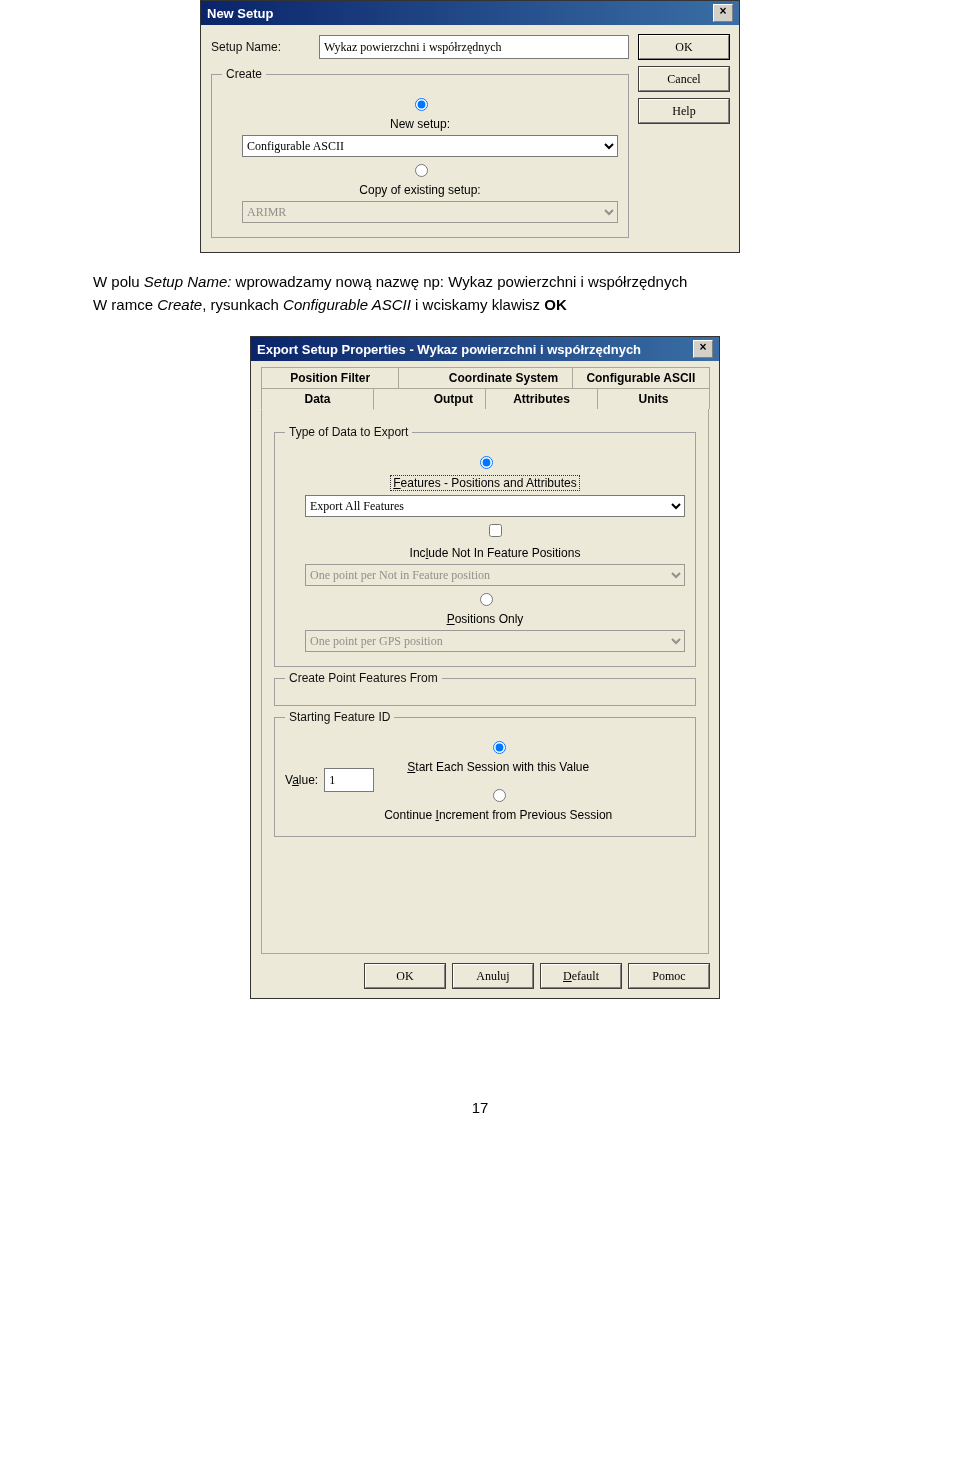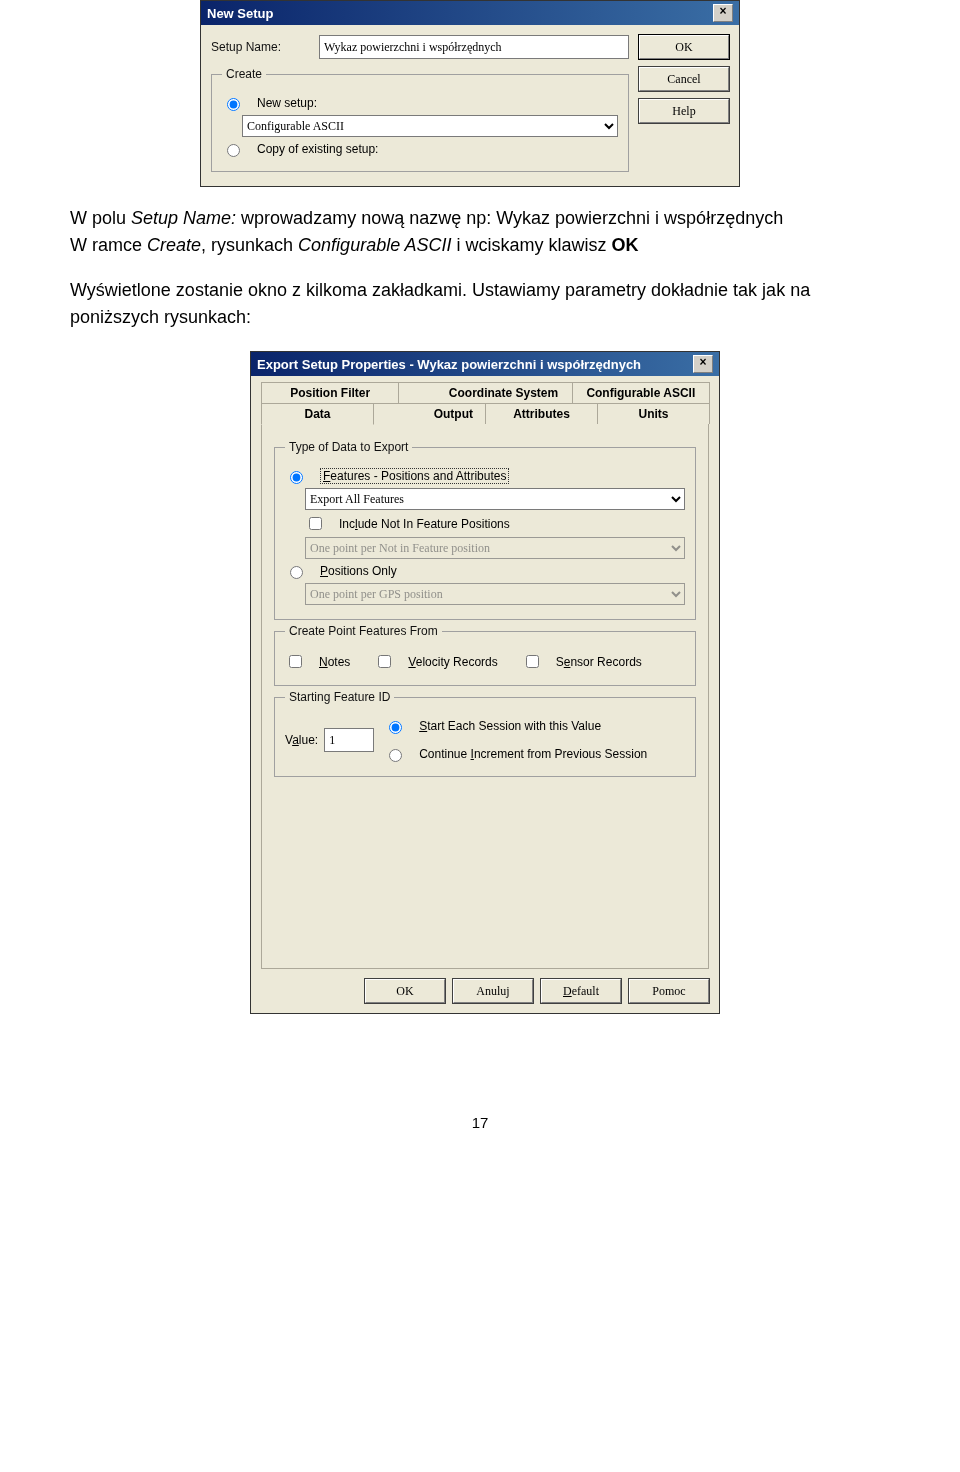--- a/index.html
+++ b/index.html
@@ -66,39 +66,39 @@
     height: 22px;
     font: 12px Tahoma;
   }
   select.combo.disabled { background:#ece9d8; color:#6b6b6b; }
   fieldset {
     border: 1px solid #a0a0a0;
     padding: 10px;
     margin: 4px 0 4px 0;
   }
   legend { padding: 0 4px; color:#111; }
-  .radio-row, .check-row { display:flex; align-items:center; gap:14px; margin:4px 0; }
+  .radio-row, .check-row { display:flex; align-items:center; gap:6px; margin:4px 0;flex-direction:column; }
   .btn {
     background: #ece9d8;
     border: 1px solid #fff;
     border-right-color:#808080;
     border-bottom-color:#808080;
     box-shadow: 0 0 0 1px #404040;
     text-align:center;
     padding: 3px 6px;
     font: 12px Tahoma;
     height: 24px;
     box-sizing: border-box;
   }
   .btn.default { box-shadow: 0 0 0 1px #000; }
   .para {
     font-family: Arial, Helvetica, sans-serif;
-    font-size: 18px;
+    font-size: 15px;
     line-height: 1.5;
-    margin: 18px 70px 0 70px;
+    margin: 18px 70px 0 93px;
     max-width: 820px;
     word-wrap: break-word;
   }
   .italic { font-style: italic; }
   .bold { font-weight: bold; }
   .dialog1-wrap { margin-left: 200px; width: 540px; }
   .dialog2-wrap { margin-left: 250px; width: 470px; margin-top: 20px; }
   .tab {
     border:1px solid #aca899;
     border-bottom:none;
@@ -154,36 +154,40 @@
             </div>
             <div class="combo-row">
               <select class="combo">
                 <option>Configurable ASCII</option>
               </select>
             </div>
             <div class="radio-row">
               <input type="radio" style="">
               <span class="opt-label">Copy of existing setup:</span>
             </div>
+            <div class="combo-row">
+              <select class="combo disabled" disabled="">
+                <option>ARIMR</option>
+              </select>
+            </div>
           </fieldset>
         </div>
         <div class="right-col">
           <button class="btn default">OK</button>
           <button class="btn">Cancel</button>
           <button class="btn">Help</button>
         </div>
       </div>
     </div>
   </div>
 
   <p class="para">
     <span>W polu </span><span class="italic">Setup Name:</span><span> wprowadzamy nową nazwę np: Wykaz powierzchni i współrzędnych</span><br>
     <span>W ramce </span><span class="italic">Create</span><span>, rysunkach </span><span class="italic">Configurable ASCII </span><span> i wciskamy klawisz </span><span class="bold">OK</span>
   </p>
-  <p class="para">Wyświetlone zostanie okno z kilkoma zakładkami. Ustawiamy parametry dokładnie tak jak na poniższych rysunkach:</p>
 
   <div class="dialog2-wrap">
     <div class="dialog">
       <div class="titlebar">
         <span>Export Setup Properties - Wykaz powierzchni i współrzędnych</span>
         <div class="close">×</div>
       </div>
       <div style="padding:6px 10px 0 10px;">
         <div class="tab-row">
           <div class="tab" style="flex:1;text-align:center;">Position Filter</div>
@@ -224,34 +228,20 @@
             </div>
             <div class="combo-row">
               <select class="combo disabled" disabled="">
                 <option>One point per GPS position</option>
               </select>
             </div>
           </fieldset>
 
           <fieldset>
             <legend>Create Point Features From</legend>
-            <div style="display:flex; gap:24px;">
-              <div class="check-row">
-                <input type="checkbox" style="">
-                <span class="opt-label"><span class="underline">N</span><span>otes</span></span>
-              </div>
-              <div class="check-row">
-                <input type="checkbox" style="">
-                <span class="opt-label"><span class="underline">V</span><span>elocity Records</span></span>
-              </div>
-              <div class="check-row">
-                <input type="checkbox" style="">
-                <span class="opt-label">S<span class="underline">e</span><span>nsor Records</span></span>
-              </div>
-            </div>
           </fieldset>
 
           <fieldset>
             <legend>Starting Feature ID</legend>
             <div class="sf-row">
               <div style="display:flex;align-items:center;gap:6px;">
                 <span>V<span class="underline">a</span>lue:</span>
                 <input class="small-input" value="1" style="">
               </div>
               <div class="radio-col">

